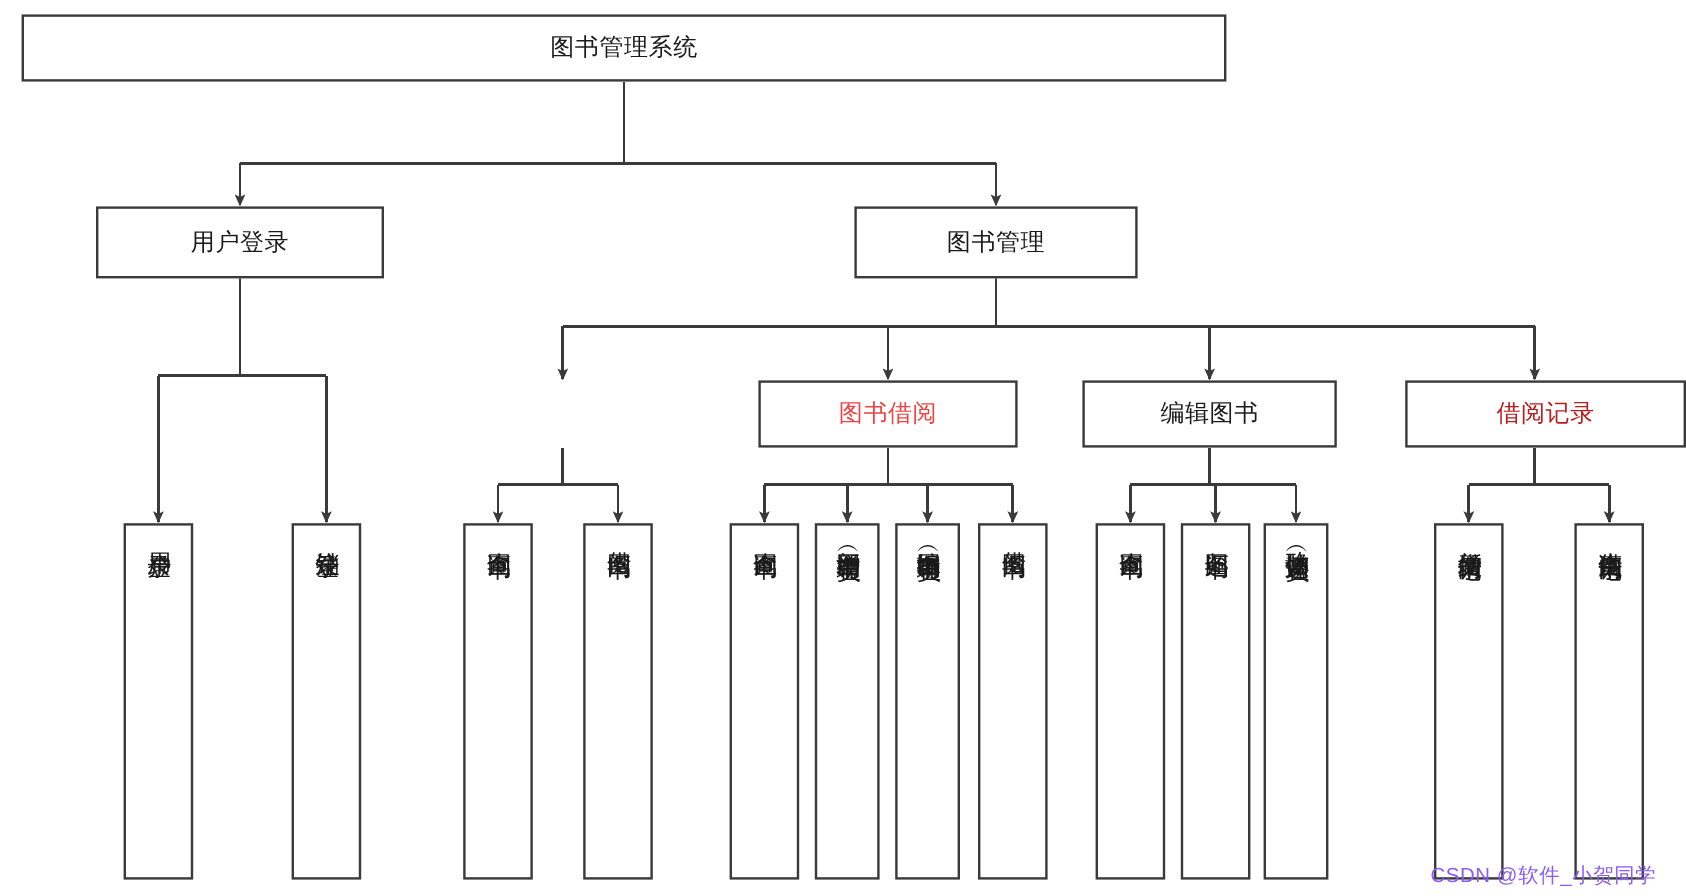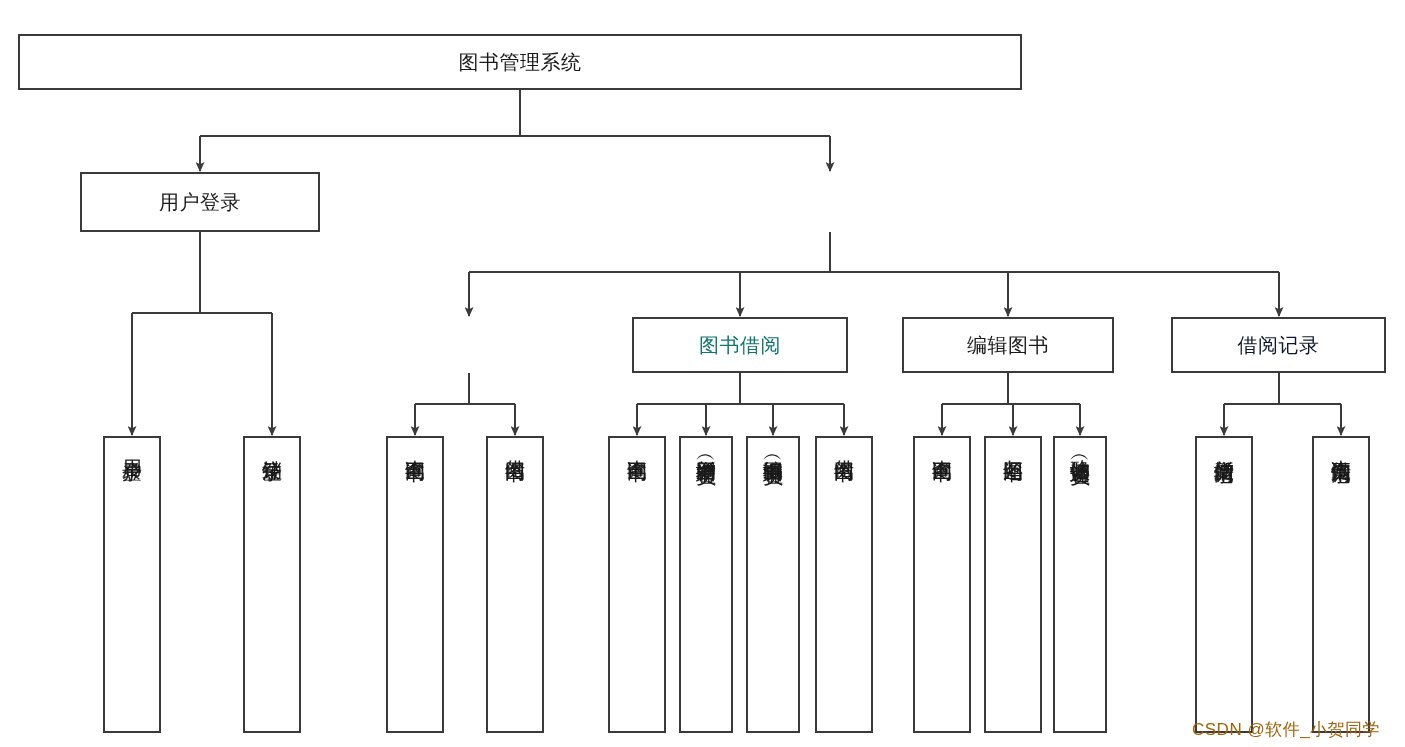--- a/index.html
+++ b/index.html
@@ -107,35 +107,38 @@
         <line x1="942" y1="404" x2="942" y2="435" stroke="#3a3a3a" stroke-width="2.4" shape-rendering="crispEdges" marker-end="url(#arrowhead)"></line>
         <line x1="1013" y1="404" x2="1013" y2="435" stroke="#3a3a3a" stroke-width="2.4" shape-rendering="crispEdges" marker-end="url(#arrowhead)"></line>
         <line x1="1080" y1="404" x2="1080" y2="435" stroke="#3a3a3a" stroke-width="2.4" shape-rendering="crispEdges" marker-end="url(#arrowhead)"></line>
         <line x1="1279" y1="373" x2="1279" y2="404" stroke="#3a3a3a" stroke-width="2.4" shape-rendering="crispEdges"></line>
         <line x1="1224" y1="404" x2="1341" y2="404" stroke="#3a3a3a" stroke-width="2.4" shape-rendering="crispEdges"></line>
         <line x1="1224" y1="404" x2="1224" y2="435" stroke="#3a3a3a" stroke-width="2.4" shape-rendering="crispEdges" marker-end="url(#arrowhead)"></line>
         <line x1="1341" y1="404" x2="1341" y2="435" stroke="#3a3a3a" stroke-width="2.4" shape-rendering="crispEdges" marker-end="url(#arrowhead)"></line>
       </g>
   </svg>
 
-  <div class="node root horizontal" style="left: 18px; top: 12px; width: 1004px; height: 56px; border-color: rgb(58, 58, 58); color: rgb(26, 26, 26); margin-top: 22px;">
+  <div class="node root horizontal" style="left: 18px; top: 12px; width: 1004px; height: 56px; border-color: rgb(58, 58, 58); color: rgb(26, 26, 26);">
     <span class="node-label">图书管理系统</span>
   </div>
 
   <div class="node horizontal" style="left: 80px; top: 172px; width: 240px; height: 60px; border-color: rgb(58, 58, 58); color: rgb(26, 26, 26);">
     <span class="node-label">用户登录</span>
   </div>
+  <div class="node horizontal" style="left: 712px; top: 172px; width: 236px; height: 60px; border-color: rgb(58, 58, 58); color: rgb(26, 26, 26);">
+    <span class="node-label">图书管理</span>
+  </div>
 
-  <div class="node horizontal" style="left: 632px; top: 317px; width: 216px; height: 56px; border-color: rgb(58, 58, 58); color: #0f766e;">
+  <div class="node horizontal" style="left: 632px; top: 317px; width: 216px; height: 56px; border-color: rgb(58, 58, 58); color: #ef4444;">
     <span class="node-label">图书借阅</span>
   </div>
   <div class="node horizontal" style="left: 902px; top: 317px; width: 212px; height: 56px; border-color: rgb(58, 58, 58); color: rgb(26, 26, 26);">
     <span class="node-label">编辑图书</span>
   </div>
-  <div class="node horizontal" style="left: 1171px; top: 317px; width: 215px; height: 56px; border-color: rgb(58, 58, 58); color: #0f172a;">
+  <div class="node horizontal" style="left: 1171px; top: 317px; width: 234px; height: 56px; border-color: rgb(58, 58, 58); color: #b91c1c;">
     <span class="node-label">借阅记录</span>
   </div>
 
   <div class="node vertical" style="left: 103px; top: 436px; width: 58px; height: 297px; border-color: rgb(58, 58, 58); color: rgb(26, 26, 26);">
     <span class="node-label">用户登录</span>
   </div>
   <div class="node vertical" style="left: 243px; top: 436px; width: 58px; height: 297px; border-color: rgb(58, 58, 58); color: rgb(26, 26, 26);">
     <span class="node-label">注销登录</span>
   </div>
 
@@ -169,15 +172,15 @@
     <span class="node-label">确认归还（管理员）</span>
   </div>
 
   <div class="node vertical" style="left: 1195px; top: 436px; width: 58px; height: 297px; border-color: rgb(58, 58, 58); color: rgb(26, 26, 26);">
     <span class="node-label">新增借阅记录</span>
   </div>
   <div class="node vertical" style="left: 1312px; top: 436px; width: 58px; height: 297px; border-color: rgb(58, 58, 58); color: rgb(26, 26, 26);">
     <span class="node-label">查询借阅记录</span>
   </div>
 
-  <div class="watermark" style="left: 1192px; top: 718px; color: #a16207;">CSDN @软件_小贺同学</div>
+  <div class="watermark" style="left: 1192px; top: 718px; color: #8b5cf6;">CSDN @软件_小贺同学</div>
 
 </div>
 
 </body></html>

